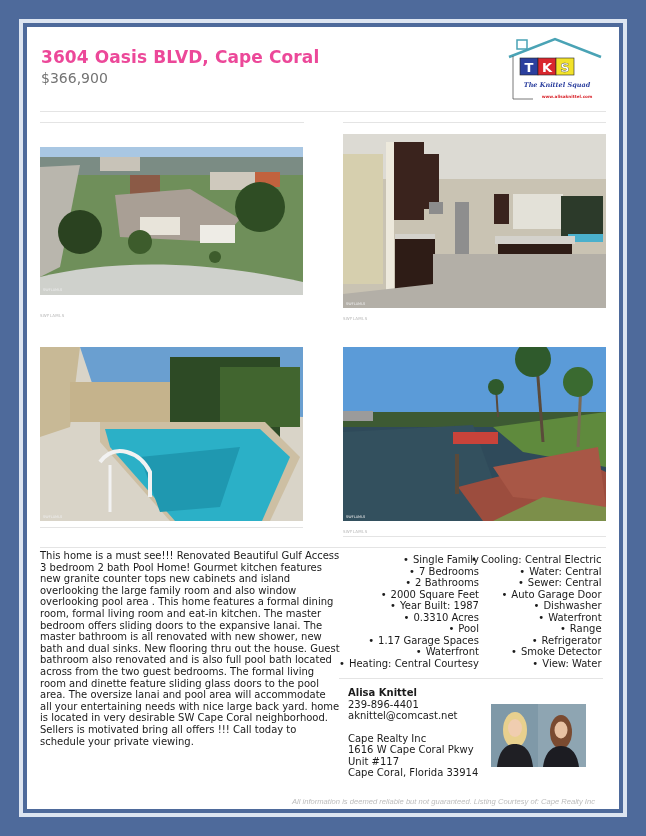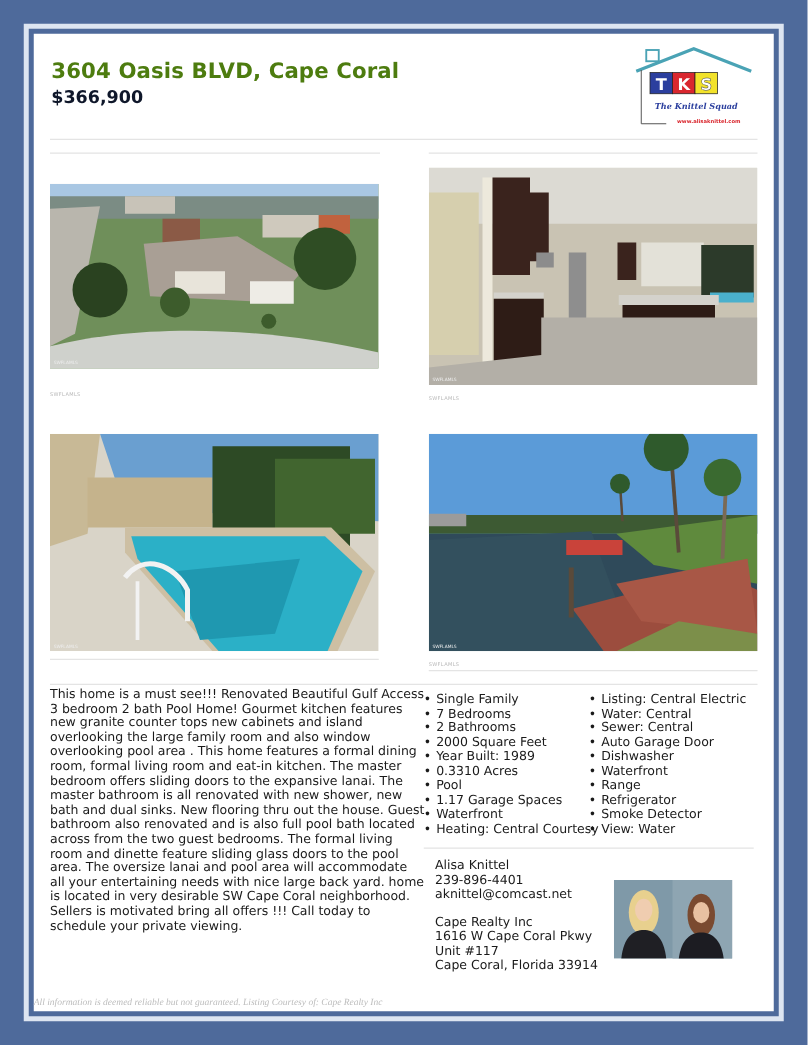--- a/index.html
+++ b/index.html
@@ -1,34 +1,34 @@
 <!DOCTYPE html>
 <html><head>
 <meta charset="utf-8">
 <style>
   html,body{margin:0;padding:0;}
   body{width:646px;height:836px;background:#4e6a9b;position:relative;overflow:hidden;font-family:"DejaVu Sans",sans-serif;}
   .frame-light{position:absolute;left:19px;top:19px;width:608px;height:798px;background:#dde5f1;}
   .frame-blue{position:absolute;left:23px;top:23px;width:600px;height:790px;background:#4e6a9b;}
   .page{position:absolute;left:27px;top:27px;width:592px;height:782px;background:#ffffff;}
-  .title{position:absolute;left:14px;top:20px;font-size:17px;font-weight:bold;color:#4d7c0f;letter-spacing:0.1px;}
-  .price{position:absolute;left:14px;top:43px;font-size:14px;font-weight:bold;color:#0f172a;}
+  .title{position:absolute;left:14px;top:20px;font-size:17px;font-weight:bold;color:#ec4899;letter-spacing:0.1px;}
+  .price{position:absolute;left:14px;top:43px;font-size:14px;font-weight:normal;color:#737373;}
   .logo{position:absolute;left:480px;top:10px;width:96px;height:68px;}
   .hr{position:absolute;height:1px;background:#e4e4e4;}
   .photo{position:absolute;overflow:hidden;}
   .photo svg{display:block;width:100%;height:100%;}
   .caption{position:absolute;font-size:4px;color:#b8b8b8;letter-spacing:0.3px;}
   .desc{position:absolute;left:13px;top:523px;width:300px;font-size:10px;line-height:11.6px;color:#1a1a1a;}
-  .feat{position:absolute;top:527px;margin:0;padding:0;list-style:none;font-size:10px;line-height:11.5px;color:#1a1a1a;}
+  .feat{position:absolute;top:527px;margin:0;padding:0;list-style:none;font-size:10px;line-height:11.5px;color:#1a1a1a;text-align:right;}
   .feat li::before{content:"\2022";margin-right:4px;}
   .contact{position:absolute;left:321px;top:660px;font-size:10px;line-height:11.5px;color:#1a1a1a;}
-  .contact .name{font-weight:normal;}
+  .contact .name{font-weight:bold;}
   .contact .gap{height:11px;}
   .agent-photo{position:absolute;left:464px;top:677px;width:95px;height:63px;overflow:hidden;}
-  .footer{position:absolute;left:0;top:770px;width:568px;text-align:left;font-family:Liberation Serif, serif;font-style:italic;font-size:7.6px;color:#bcbcbc;}
+  .footer{position:absolute;left:0;top:770px;width:568px;text-align:right;font-family:Liberation Sans, sans-serif;font-style:italic;font-size:7.6px;color:#bcbcbc;}
 </style>
 </head>
 <body>
 
 <div class="frame-light"></div>
 <div class="frame-blue"></div>
 
 <div class="page">
 
   <div class="title">3604 Oasis BLVD, Cape Coral</div>
@@ -146,29 +146,29 @@
   <div class="hr" style="left:316px;top:509px;width:263px;"></div>
   <div class="hr" style="left:13px;top:520px;width:566px;"></div>
 
   <div class="desc">This home is a must see!!! Renovated Beautiful Gulf Access 3 bedroom 2 bath Pool Home! Gourmet kitchen features new granite counter tops new cabinets and island overlooking the large family room and also window overlooking pool area . This home features a formal dining room, formal living room and eat-in kitchen. The master bedroom offers sliding doors to the expansive lanai. The master bathroom is all renovated with new shower, new bath and dual sinks. New flooring thru out the house. Guest bathroom also renovated and is also full pool bath located across from the two guest bedrooms. The formal living room and dinette feature sliding glass doors to the pool area. The oversize lanai and pool area will accommodate all your entertaining needs with nice large back yard. home is located in very desirable SW Cape Coral neighborhood. Sellers is motivated bring all offers !!! Call today to schedule your private viewing.</div>
 
   <ul class="feat" style="left:312px;">
     <li>Single Family</li>
     <li>7 Bedrooms</li>
     <li>2 Bathrooms</li>
     <li>2000 Square Feet</li>
-    <li>Year Built: 1989</li>
+    <li>Year Built: 1987</li>
     <li>0.3310 Acres</li>
     <li>Pool</li>
     <li>1.17 Garage Spaces</li>
     <li>Waterfront</li>
     <li>Heating: Central Courtesy</li>
   </ul>
   <ul class="feat" style="left:444px;">
-    <li>Listing: Central Electric</li>
+    <li>Cooling: Central Electric</li>
     <li>Water: Central</li>
     <li>Sewer: Central</li>
     <li>Auto Garage Door</li>
     <li>Dishwasher</li>
     <li>Waterfront</li>
     <li>Range</li>
     <li>Refrigerator</li>
     <li>Smoke Detector</li>
     <li>View: Water</li>
   </ul>

